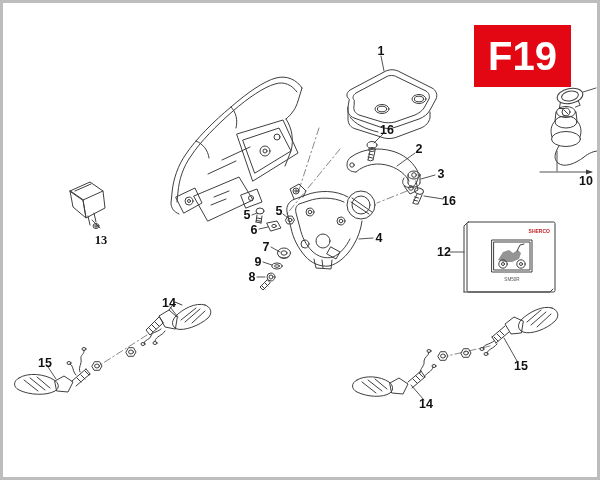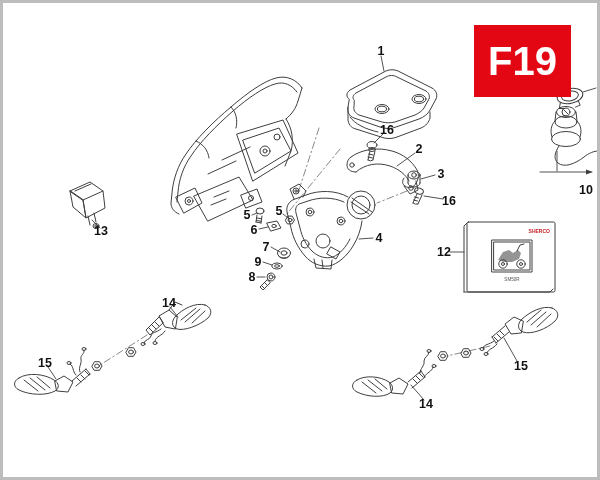--- a/index.html
+++ b/index.html
@@ -10,21 +10,21 @@
   svg.diagram{position:absolute;left:0;top:0;width:600px;height:480px}
   svg.diagram *{stroke:var(--line,#3f3f3f);fill:none;stroke-width:1;
         stroke-linecap:round;stroke-linejoin:round}
   svg.diagram .construction{stroke:#6a6a6a;stroke-width:.8;stroke-dasharray:7 3 1.5 3}
   svg.diagram .leader{stroke-width:.9}
   svg.diagram .fill-line{fill:var(--line,#3f3f3f);stroke:none}
   svg.diagram .bike-body{fill:#949494;stroke:none}
   svg.diagram text{stroke:none;font-family:"Liberation Sans",sans-serif}
   svg.diagram .logo-text{fill:var(--logo-red,#c42127);font-weight:bold}
   svg.diagram .model-text{fill:#555}
-  .badge{position:absolute;left:474px;top:25px;width:97px;height:72px;
+  .badge{position:absolute;left:474px;top:25px;width:97px;height:62px;
         background:var(--badge-red,#e30613);color:#fff;display:flex;
         align-items:center;justify-content:center;font-weight:bold;font-size:40px;z-index:2}
   .callout{position:absolute;transform:translate(-50%,-50%);
         font-weight:bold;font-size:12.5px;color:var(--label-text,#111);z-index:3}
 </style>
 </head>
 <body>
 
 <div class="page">
   <div class="layer">
@@ -323,23 +323,23 @@
     <div id="callout-layer">
         <span class="callout" style="left: 381px; top: 51px;">1</span>
         <span class="callout" style="left: 419px; top: 149px;">2</span>
         <span class="callout" style="left: 441px; top: 174px;">3</span>
         <span class="callout" style="left: 379px; top: 238px;">4</span>
         <span class="callout" style="left: 247px; top: 215px;">5</span>
         <span class="callout" style="left: 254px; top: 230px;">6</span>
         <span class="callout" style="left: 266px; top: 247px;">7</span>
         <span class="callout" style="left: 252px; top: 277px;">8</span>
         <span class="callout" style="left: 258px; top: 262px;">9</span>
-        <span class="callout" style="left: 586px; top: 190px;">10</span>
+        <span class="callout" style="left: 586px; top: 181px;">10</span>
         <span class="callout" style="left: 444px; top: 252px; text-align: center;">12</span>
-        <span class="callout" style="left: 101px; top: 231px;">13</span>
+        <span class="callout" style="left: 101px; top: 240px; font-family: Liberation Serif, serif;">13</span>
         <span class="callout" style="left: 169px; top: 303px;">14</span>
         <span class="callout" style="left: 426px; top: 404px;">14</span>
         <span class="callout" style="left: 45px; top: 363px;">15</span>
         <span class="callout" style="left: 521px; top: 366px;">15</span>
         <span class="callout" style="left: 387px; top: 130px;">16</span>
         <span class="callout" style="left: 449px; top: 201px;">16</span>
         <span class="callout" style="left: 279px; top: 211px;">5</span>
       </div>
   </div>
 </div>

